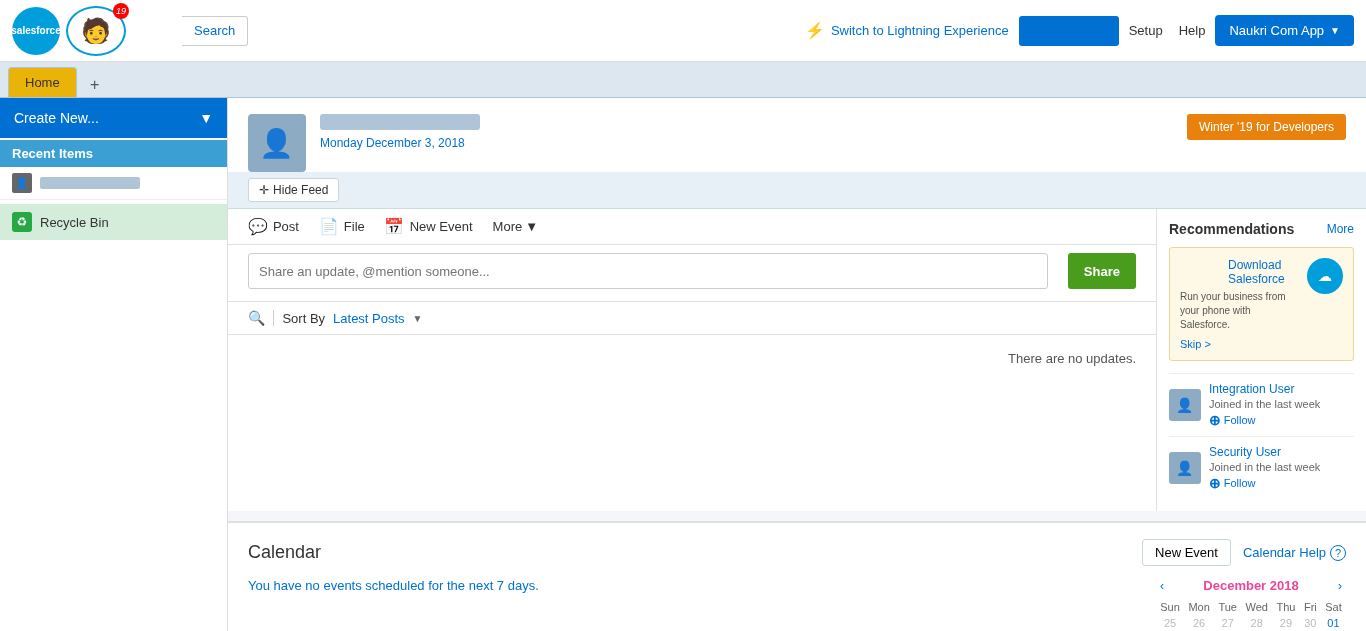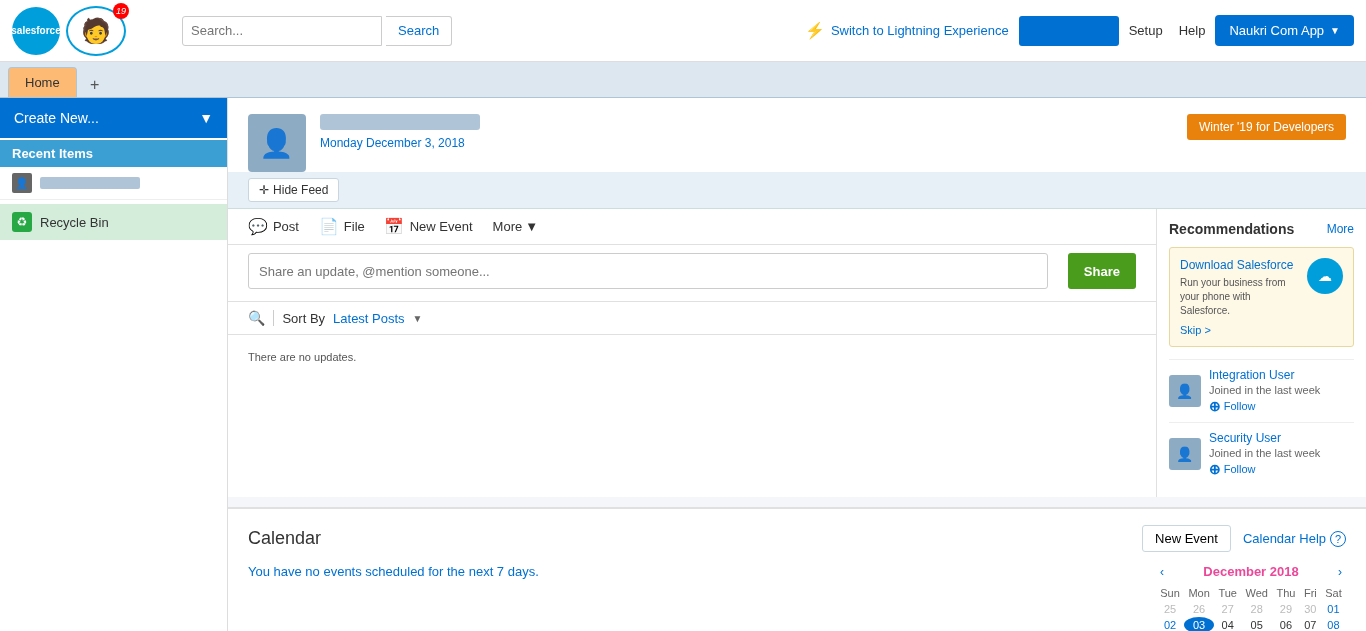--- a/index.html
+++ b/index.html
@@ -149,21 +149,21 @@
       display: flex;
       align-items: center;
       cursor: pointer;
       border: 1px solid #b0c4d8;
       border-bottom: none;
       border-radius: 4px 4px 0 0;
       font-size: 13px;
       margin-right: 2px;
     }
     .tab.active {
-      background: #fdba74;
+      background: #eab308;
       color: #333;
       font-weight: normal;
       justify-content: center;
     }
     .tab-add {
       height: 24px;
       width: 24px;
       display: flex;
       align-items: center;
       justify-content: center;
@@ -393,22 +393,23 @@
     .divider-v { width: 1px; height: 16px; background: #ccc; }
     .sort-label { color: #333; font-size: 13px; }
     .sort-value { color: #0070d2; font-size: 13px; }
     .sort-caret { color: #666; font-size: 10px; }
 
     
     #feed-content {
       background: white;
       padding: 16px 20px;
       min-height: 80px;
-      font-size: 11px;
+      font-size: 13px;
       color: #555;
+      text-align: right;
     }
 
     
     #feed-recommendations {
       display: flex;
       gap: 0;
       background: white;
     }
     #feed-main {
       flex: 1;
@@ -434,21 +435,21 @@
       background: #fef8e7;
       border: 1px solid #e8d8a0;
       border-radius: 3px;
       padding: 10px;
       margin-bottom: 12px;
       display: flex;
       gap: 8px;
       align-items: flex-start;
     }
     .rec-card-text { flex: 1; }
-    .rec-card-title { color: #0070d2; font-size: 12px; margin-bottom: 4px; cursor: pointer; }
+    .rec-card-title { color: #0070d2; font-size: 12px; margin-bottom: 4px; cursor: pointer; margin-left: 48px; }
     .rec-card-desc { color: #555; font-size: 10px; line-height: 1.4; }
     .rec-card-skip { color: #0070d2; font-size: 11px; cursor: pointer; margin-top: 6px; display: block; }
     .sf-cloud-icon {
       width: 36px;
       height: 36px;
       background: #009EDB;
       border-radius: 50%;
       display: flex;
       align-items: center;
       justify-content: center;
@@ -597,21 +598,20 @@
     <div class="logo-circle">
       <span>salesforce</span>
     </div>
     <div class="notification-badge">
       <span class="character-img">🧑</span>
       <div class="notif-num">19</div>
     </div>
   </div>
 
   <div id="search-area">
-    <input id="search-input" type="text" placeholder="Search..." style="">
     <button id="search-btn">Search</button>
   </div>
 
   <div id="header-center"></div>
 
   <div id="lightning-btn">
     <span class="lightning-icon">⚡</span>
     <span>Switch to Lightning Experience</span>
   </div>
 

